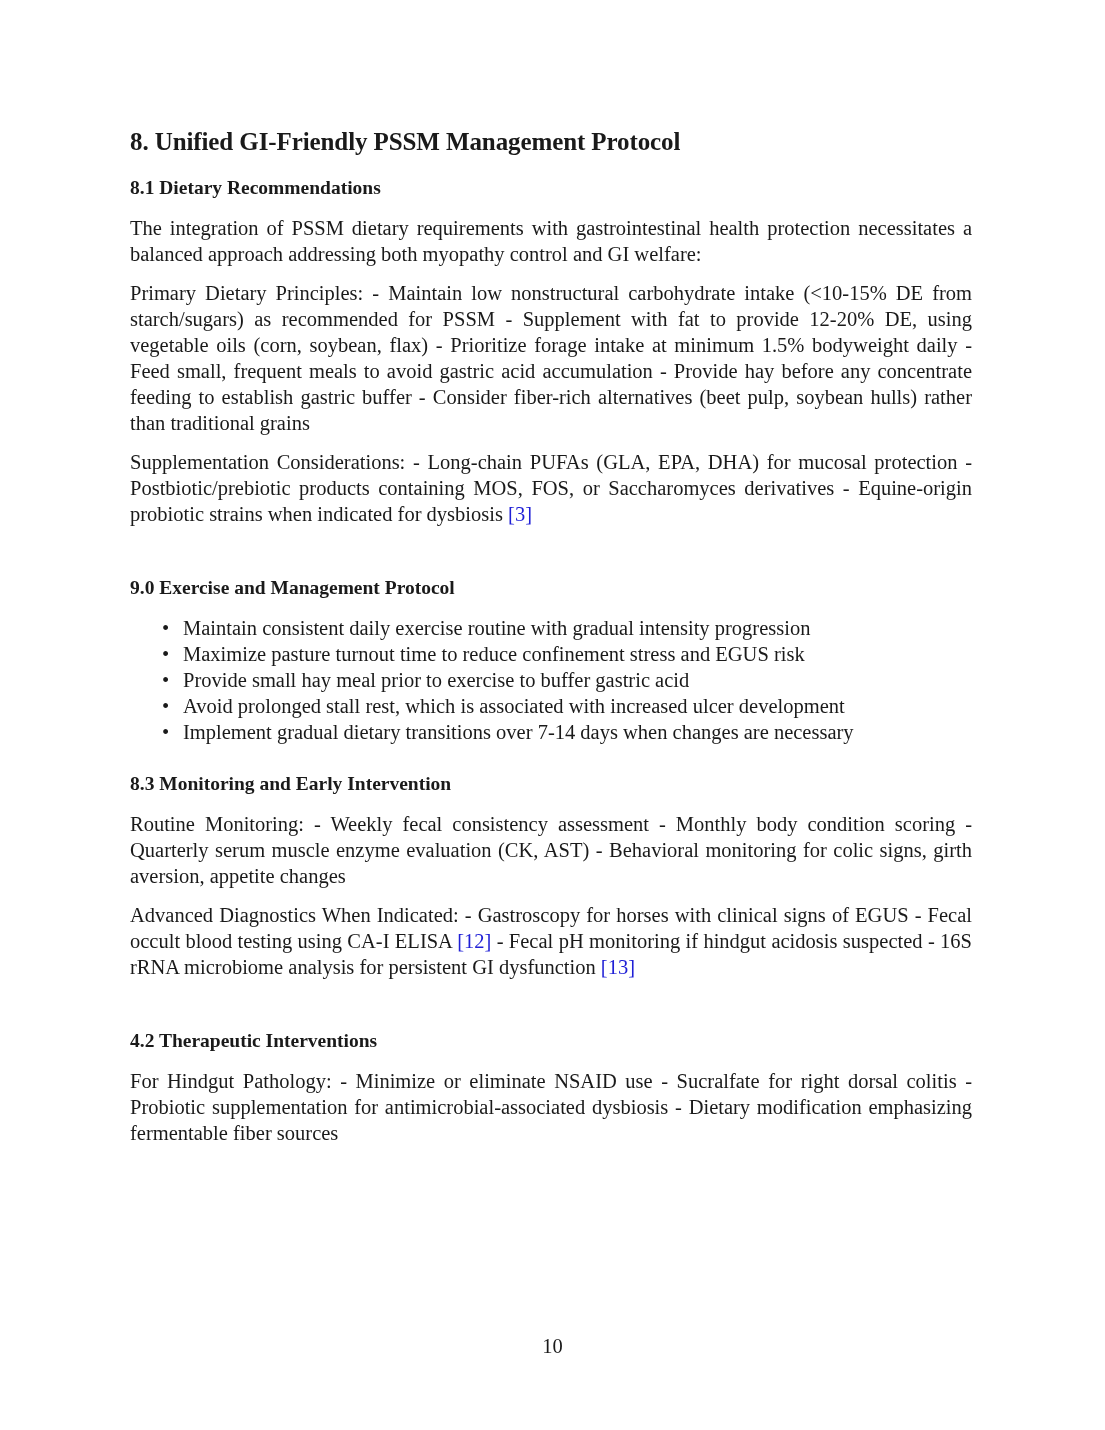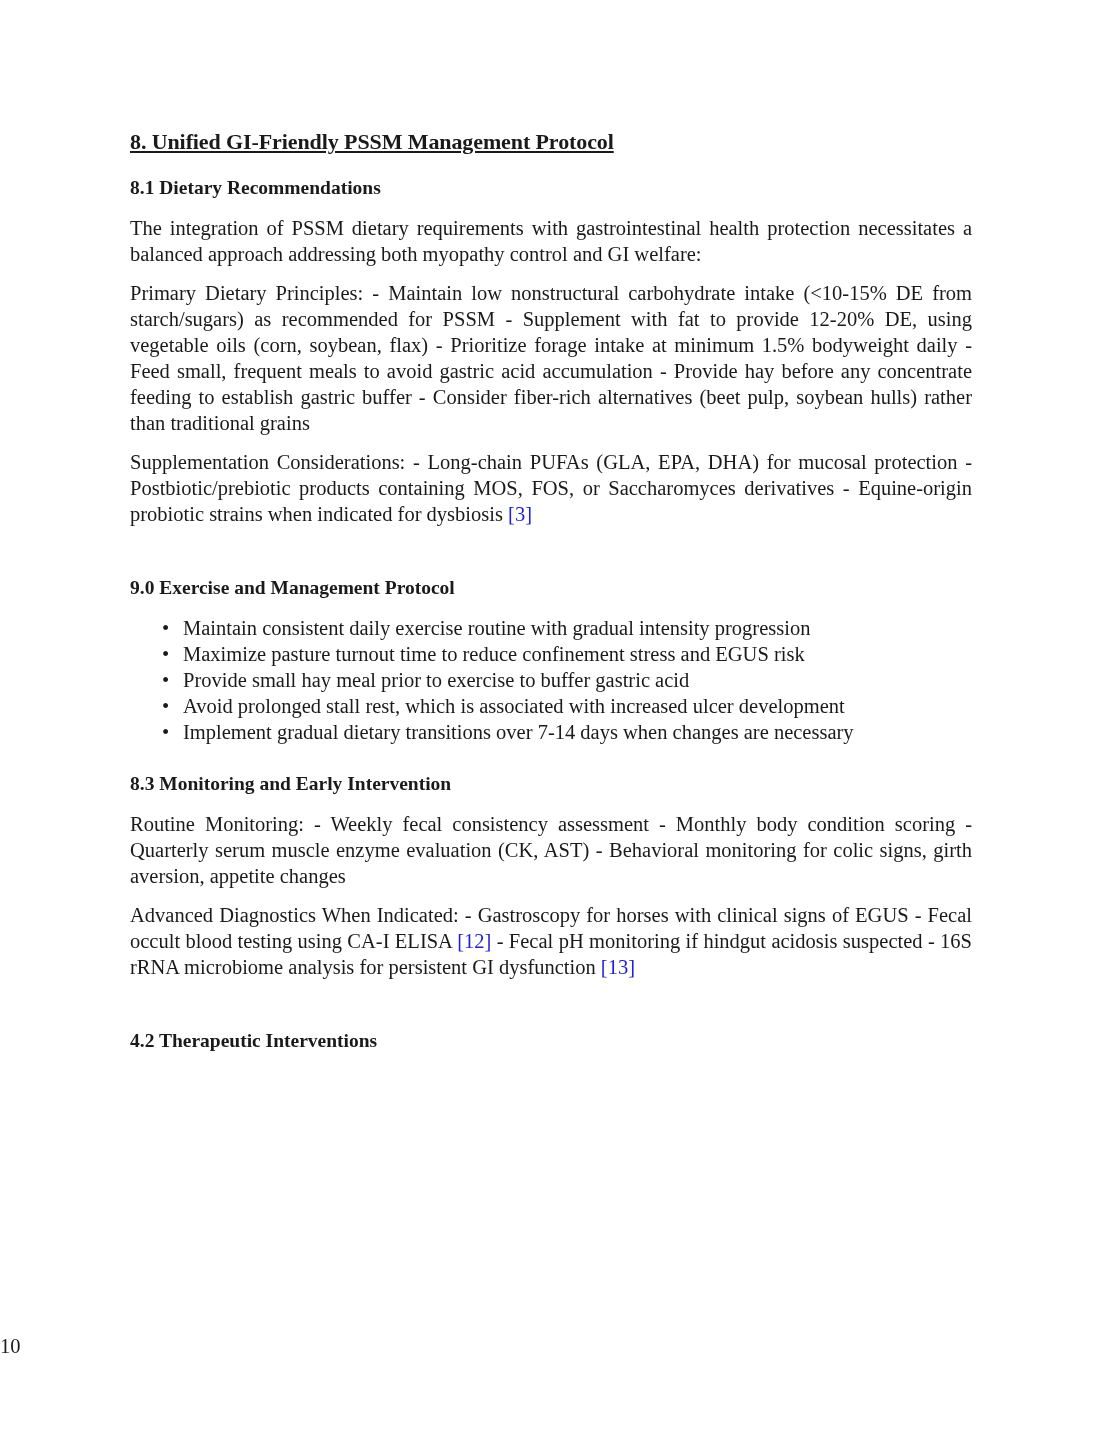--- a/index.html
+++ b/index.html
@@ -15,26 +15,25 @@
       color: #1a1a1a;
       overflow: hidden;
     }
     .page {
       position: absolute;
       left: 130px;
       top: 124px;
       width: 845px;
     }
     h1 {
-      font-size: 22px;
+      font-size: 25px;
       font-weight: bold;
       margin: 0 0 12px 0;
       line-height: 36px;
       letter-spacing: -0.1px;
-      text-decoration: underline;
     }
     h2 {
       font-size: 19.5px;
       font-weight: bold;
       margin: 15px 0 14px 0;
       line-height: 26px;
     }
     p {
       font-size: 20.5px;
       line-height: 26px;
@@ -59,21 +58,21 @@
       position: absolute;
       left: 0;
       top: 0;
     }
     .sec-gap { height: 20px; }
     .page-number {
       position: absolute;
       top: 1333px;
       left: 0;
       width: 1105px;
-      text-align: left;
+      text-align: center;
       font-size: 20.5px;
       line-height: 26px;
     }
   </style>
 </head>
 <body>
 
 <div class="page">
 
   <h1>8. Unified GI-Friendly PSSM Management Protocol</h1>
@@ -109,17 +108,20 @@
     </p>
     <p>
       <span class="lead">Advanced Diagnostics When Indicated:</span><span> - Gastroscopy for horses with clinical signs of EGUS - Fecal occult blood testing using CA-I ELISA </span><a class="cite">[12]</a><span> - Fecal pH monitoring if hindgut acidosis suspected - 16S rRNA microbiome analysis for persistent GI dysfunction </span><a class="cite">[13]</a>
     </p>
   </section>
 
   <div class="sec-gap"></div>
 
   <section>
     <h2>4.2 Therapeutic Interventions</h2>
+    <p>
+      <span class="lead">For Hindgut Pathology:</span><span> - Minimize or eliminate NSAID use - Sucralfate for right dorsal colitis - Probiotic supplementation for antimicrobial-associated dysbiosis - Dietary modi­fication emphasizing fermentable fiber sources</span>
+    </p>
   </section>
 
 </div>
 
 <div class="page-number">10</div>
 
 </body></html>

